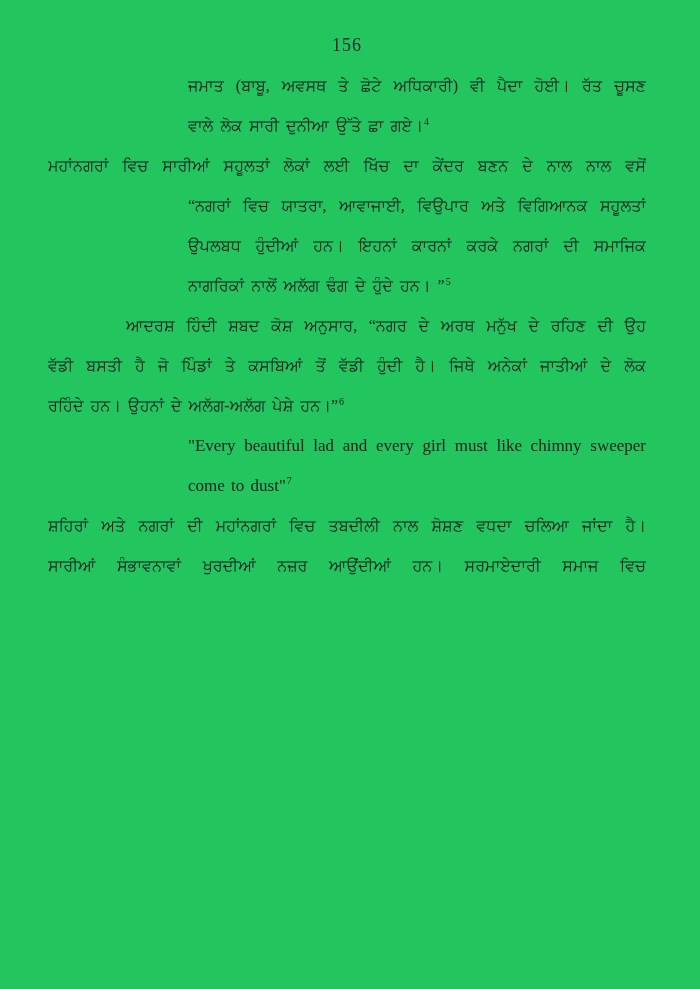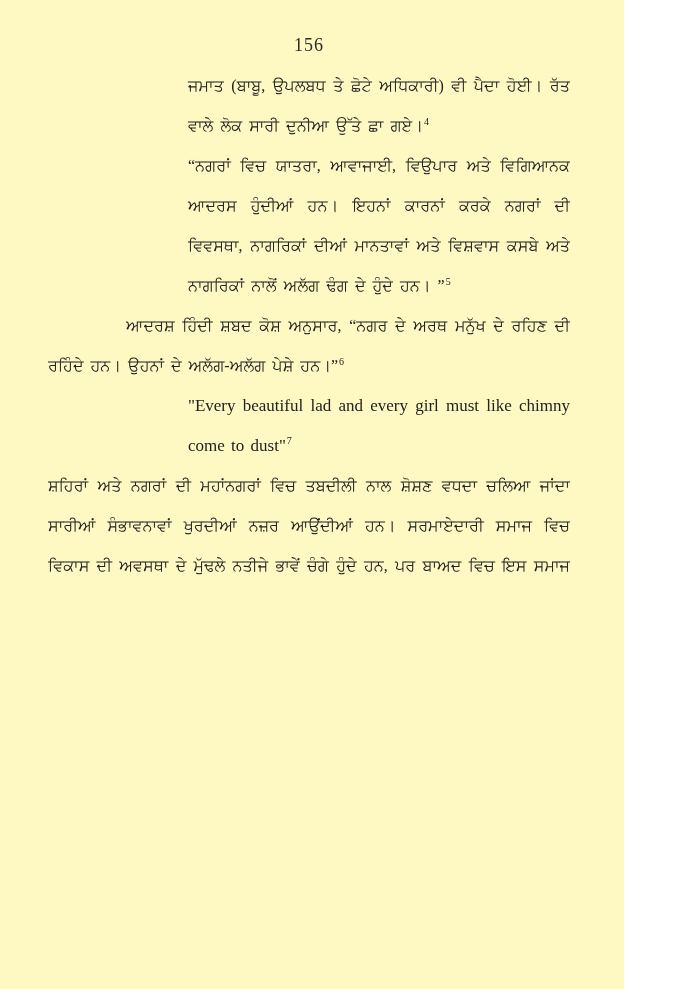--- a/index.html
+++ b/index.html
@@ -9,23 +9,23 @@
   }
   body {
     width: 700px;
     height: 989px;
     overflow: hidden;
     font-family: "Liberation Serif", serif;
     color: #1f1f1f;
   }
   .page {
     box-sizing: border-box;
-    width: 624px;
+    width: 700px;
     height: 989px;
-    background: #fef9c3;
+    background: #22c55e;
     padding: 34px 54px 0 48px;
   }
   .page-number {
     text-align: center;
     font-size: 18px;
     line-height: 22px;
     letter-spacing: 1px;
     color: #2a2a2a;
   }
   .content {
@@ -68,40 +68,40 @@
     color: #222222;
   }
 </style>
 </head>
 <body>
 
 <div class="page">
   <div class="page-number">156</div>
   <div class="content" id="content">
       <div class="block quote">
-        <div class="line just"><span>ਜਮਾਤ (ਬਾਬੂ, ਉਪਲਬਧ ਤੇ ਛੋਟੇ ਅਧਿਕਾਰੀ) ਵੀ ਪੈਦਾ ਹੋਈ। ਰੱਤ ਚੂਸਣ</span></div>
+        <div class="line just"><span>ਜਮਾਤ (ਬਾਬੂ, ਅਵਸਥ ਤੇ ਛੋਟੇ ਅਧਿਕਾਰੀ) ਵੀ ਪੈਦਾ ਹੋਈ। ਰੱਤ ਚੂਸਣ</span></div>
         <div class="line"><span>ਵਾਲੇ ਲੋਕ ਸਾਰੀ ਦੁਨੀਆ ਉੱਤੇ ਛਾ ਗਏ।</span><sup class="fn">4</sup></div>
       </div>
       <div class="block para">
+        <div class="line just"><span>ਮਹਾਂਨਗਰਾਂ ਵਿਚ ਸਾਰੀਆਂ ਸਹੂਲਤਾਂ ਲੋਕਾਂ ਲਈ ਖਿੱਚ ਦਾ ਕੇਂਦਰ ਬਣਨ ਦੇ ਨਾਲ ਨਾਲ ਵਸੋਂ</span></div>
       </div>
       <div class="block quote">
         <div class="line just"><span>“ਨਗਰਾਂ ਵਿਚ ਯਾਤਰਾ, ਆਵਾਜਾਈ, ਵਿਉਪਾਰ ਅਤੇ ਵਿਗਿਆਨਕ ਸਹੂਲਤਾਂ</span></div>
-        <div class="line just"><span>ਆਦਰਸ ਹੁੰਦੀਆਂ ਹਨ। ਇਹਨਾਂ ਕਾਰਨਾਂ ਕਰਕੇ ਨਗਰਾਂ ਦੀ ਸਮਾਜਿਕ</span></div>
-        <div class="line just"><span>ਵਿਵਸਥਾ, ਨਾਗਰਿਕਾਂ ਦੀਆਂ ਮਾਨਤਾਵਾਂ ਅਤੇ ਵਿਸ਼ਵਾਸ ਕਸਬੇ ਅਤੇ ਪਿੰਡਾਂ ਦੇ</span></div>
+        <div class="line just"><span>ਉਪਲਬਧ ਹੁੰਦੀਆਂ ਹਨ। ਇਹਨਾਂ ਕਾਰਨਾਂ ਕਰਕੇ ਨਗਰਾਂ ਦੀ ਸਮਾਜਿਕ</span></div>
         <div class="line"><span>ਨਾਗਰਿਕਾਂ ਨਾਲੋਂ ਅਲੱਗ ਢੰਗ ਦੇ ਹੁੰਦੇ ਹਨ। ”</span><sup class="fn">5</sup></div>
       </div>
       <div class="block para">
         <div class="line just ind"><span>ਆਦਰਸ਼ ਹਿੰਦੀ ਸ਼ਬਦ ਕੋਸ਼ ਅਨੁਸਾਰ, “ਨਗਰ ਦੇ ਅਰਥ ਮਨੁੱਖ ਦੇ ਰਹਿਣ ਦੀ ਉਹ</span></div>
+        <div class="line just"><span>ਵੱਡੀ ਬਸਤੀ ਹੈ ਜੋ ਪਿੰਡਾਂ ਤੇ ਕਸਬਿਆਂ ਤੋਂ ਵੱਡੀ ਹੁੰਦੀ ਹੈ। ਜਿਥੇ ਅਨੇਕਾਂ ਜਾਤੀਆਂ ਦੇ ਲੋਕ</span></div>
         <div class="line"><span>ਰਹਿੰਦੇ ਹਨ। ਉਹਨਾਂ ਦੇ ਅਲੱਗ-ਅਲੱਗ ਪੇਸ਼ੇ ਹਨ।”</span><sup class="fn">6</sup></div>
       </div>
       <div class="block para">
       </div>
       <div class="block quote-en">
         <div class="line just"><span>"Every beautiful lad and every girl must like chimny sweeper</span></div>
         <div class="line"><span>come to dust"</span><sup class="fn">7</sup></div>
       </div>
       <div class="block para">
         <div class="line just"><span>ਸ਼ਹਿਰਾਂ ਅਤੇ ਨਗਰਾਂ ਦੀ ਮਹਾਂਨਗਰਾਂ ਵਿਚ ਤਬਦੀਲੀ ਨਾਲ ਸ਼ੋਸ਼ਣ ਵਧਦਾ ਚਲਿਆ ਜਾਂਦਾ ਹੈ।</span></div>
         <div class="line just"><span>ਸਾਰੀਆਂ ਸੰਭਾਵਨਾਵਾਂ ਖੁਰਦੀਆਂ ਨਜ਼ਰ ਆਉਂਦੀਆਂ ਹਨ। ਸਰਮਾਏਦਾਰੀ ਸਮਾਜ ਵਿਚ</span></div>
-        <div class="line just"><span>ਵਿਕਾਸ ਦੀ ਅਵਸਥਾ ਦੇ ਮੁੱਢਲੇ ਨਤੀਜੇ ਭਾਵੇਂ ਚੰਗੇ ਹੁੰਦੇ ਹਨ, ਪਰ ਬਾਅਦ ਵਿਚ ਇਸ ਸਮਾਜ</span></div>
       </div>
     </div>
 </div>
 
 </body></html>

